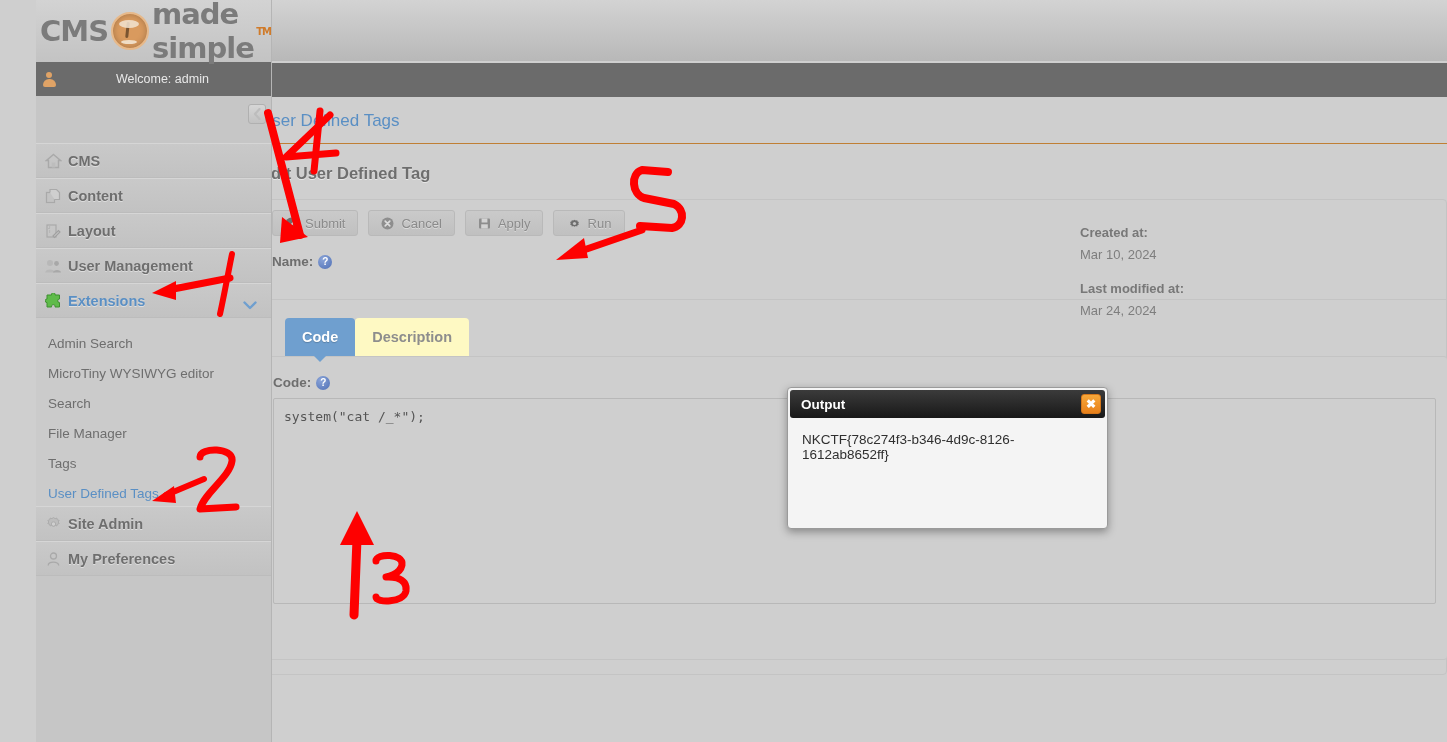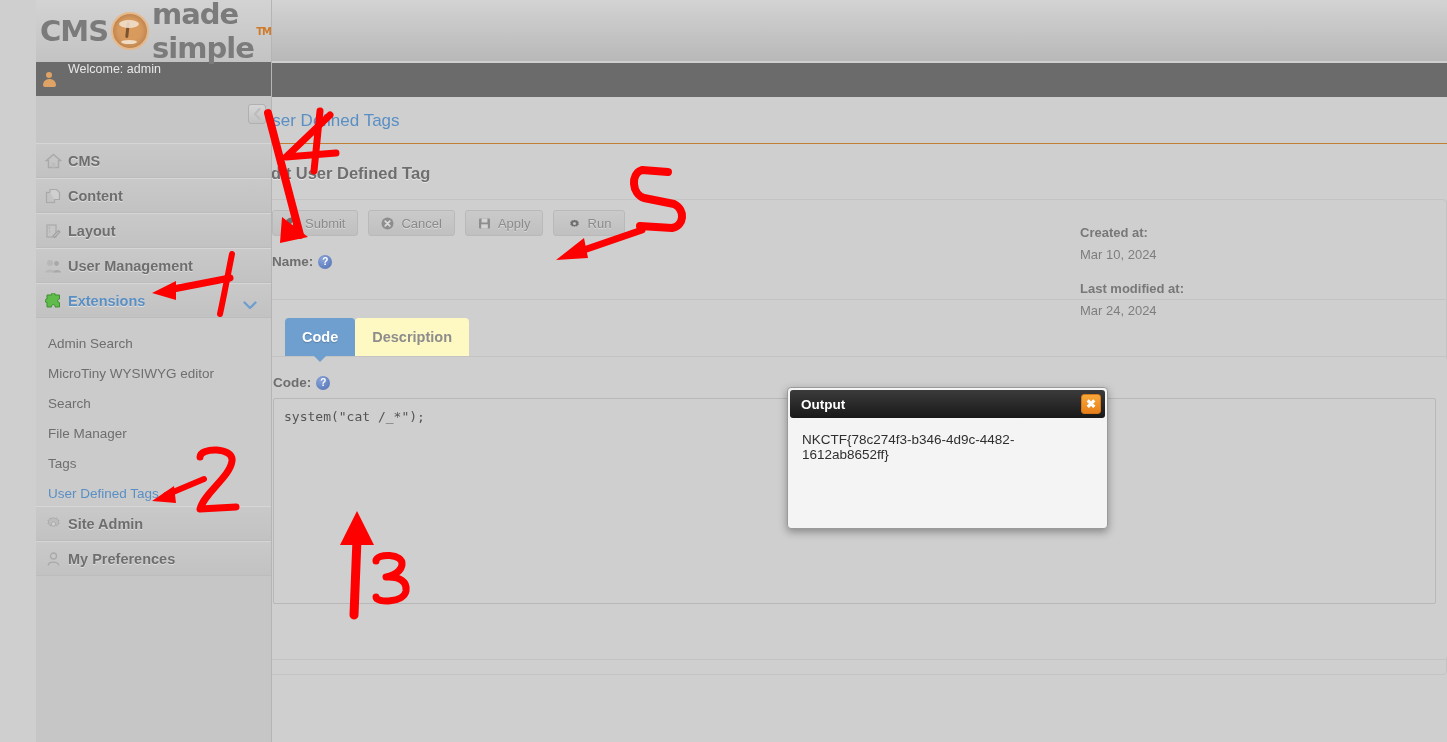--- a/index.html
+++ b/index.html
@@ -48,21 +48,21 @@
   .logo-palm::after {
     content: ""; position: absolute; left: 6px; top: 6px;
     width: 20px; height: 8px; border-radius: 50%;
     background: #f2e4d2; opacity: .85;
     box-shadow: 0 18px 0 -2px #f5ead9;
   }
   .logo-tm { font-size: 10px; vertical-align: super; color: #d07b2a; font-weight: bold; }
 
   #welcome-bar {
     height: 34px; background: #6b6b6b;
-    display: flex; align-items: flex-start; color: #e8e8e8; font-size: 12.5px;
+    display: flex; align-items: center; color: #e8e8e8; font-size: 12.5px; gap: 48px;
   }
   .welcome-icon {
     width: 26px; height: 34px; display: flex; align-items: center;
     justify-content: center; margin-right: 6px;
   }
   .user-glyph { width: 13px; height: 15px; position: relative; }
   .user-glyph::before {
     content:""; position:absolute; top:0; left:3.5px; width:6px; height:6px;
     border-radius:50%; background:#e0a366;
   }
@@ -462,21 +462,21 @@
       </div>
 
     </div>
   </div>
 
   <div id="output-dialog">
     <div id="output-titlebar">
       <span id="output-title">Output</span>
       <span id="output-close">✖</span>
     </div>
-    <div id="output-body">NKCTF{78c274f3-b346-4d9c-4482-1612ab8652ff}</div>
+    <div id="output-body">NKCTF{78c274f3-b346-4d9c-8126-1612ab8652ff}</div>
   </div>
 
   <svg class="anno" style="left:150px; top:250px;" width="90" height="70" viewBox="0 0 90 70">
     <path d="M82 4 C78 24 74 46 70 64" stroke="#fe0000" stroke-width="6" fill="none" stroke-linecap="round"></path>
     <path d="M80 28 L18 40" stroke="#fe0000" stroke-width="7" fill="none" stroke-linecap="round"></path>
     <path d="M2 43 L26 31 L26 50 Z" fill="#fe0000"></path>
   </svg>
 
   <svg class="anno" style="left:148px; top:445px;" width="100" height="85" viewBox="0 0 100 85">
     <path d="M52 12 C52 2 86 2 84 16 C82 32 56 48 52 64 L88 62" stroke="#fe0000" stroke-width="7" fill="none" stroke-linecap="round" stroke-linejoin="round"></path>

